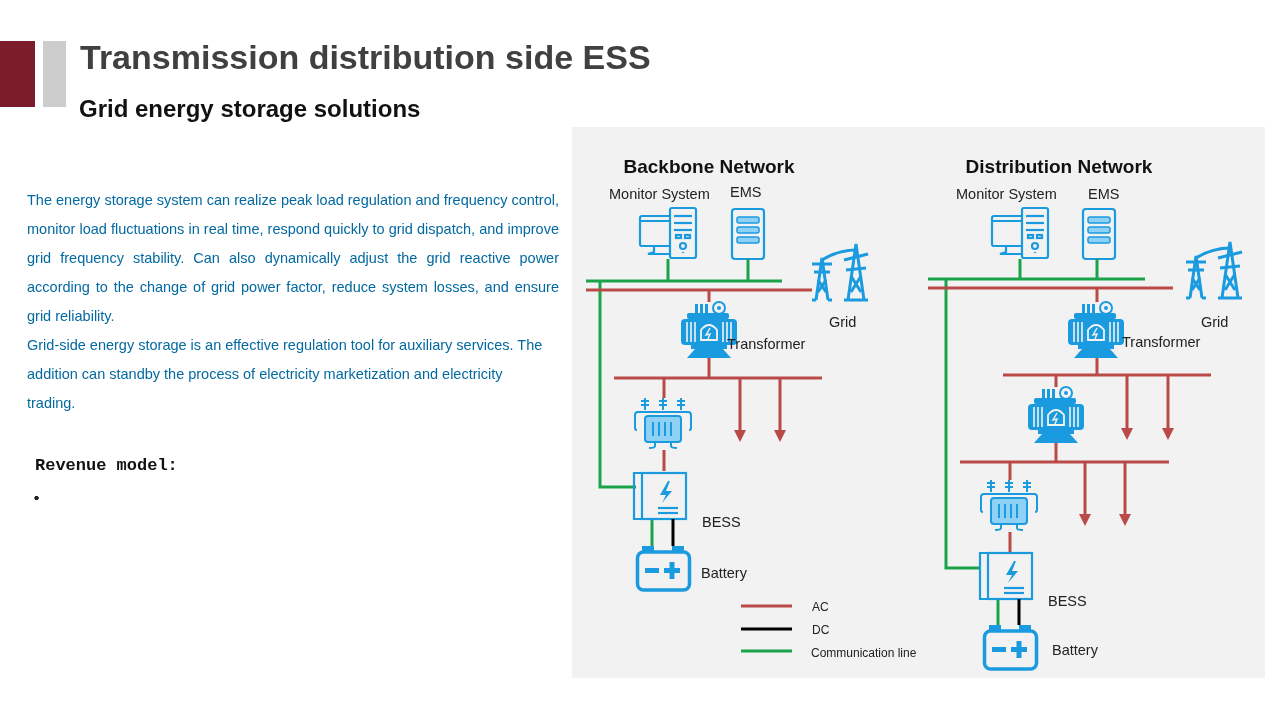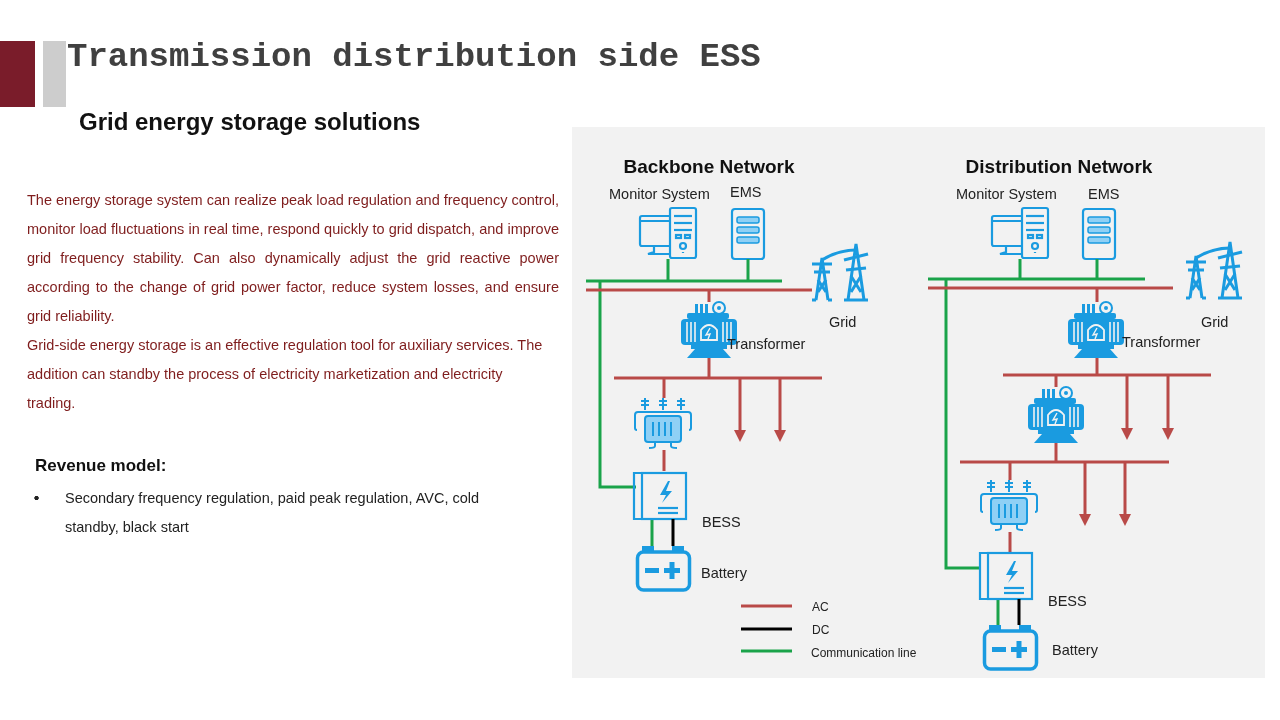--- a/index.html
+++ b/index.html
@@ -1,24 +1,24 @@
 <!DOCTYPE html>
 <html><head>
 <meta charset="utf-8">
 <style>
   html,body{margin:0;padding:0;}
   body{width:1280px;height:720px;position:relative;background:#ffffff;overflow:hidden;font-family:"Liberation Sans",sans-serif;color:#1a1a1a;}
   .bar-red{position:absolute;left:0;top:41px;width:35px;height:66px;background:#7a1c2a;}
   .bar-gray{position:absolute;left:43px;top:41px;width:23px;height:66px;background:#cdcdcd;}
-  .title{position:absolute;left:67px;top:38px;font-size:34px;font-weight:bold;color:#404040;white-space:nowrap;letter-spacing:0px;font-family:Liberation Mono, monospace;}
-  .subtitle{position:absolute;left:79px;top:108px;font-size:24px;font-weight:bold;color:#111;white-space:nowrap;}
-  .desc{position:absolute;left:27px;top:186px;width:532px;font-size:14.5px;line-height:29px;color:#7f1d1d;}
+  .title{position:absolute;left:80px;top:38px;font-size:34px;font-weight:bold;color:#404040;white-space:nowrap;letter-spacing:0px;}
+  .subtitle{position:absolute;left:79px;top:95px;font-size:24px;font-weight:bold;color:#111;white-space:nowrap;}
+  .desc{position:absolute;left:27px;top:186px;width:532px;font-size:14.5px;line-height:29px;color:#0369a1;}
   .desc p{margin:0;}
   .desc p.just{text-align:justify;text-align-last:left;}
-  .rev-title{position:absolute;left:35px;top:456px;font-size:17px;font-weight:bold;color:#111;}
+  .rev-title{position:absolute;left:35px;top:456px;font-size:17px;font-weight:bold;color:#111;font-family:Liberation Mono, monospace;}
   .rev-list{position:absolute;left:27px;top:484px;width:500px;margin:0;padding:0;list-style:none;font-size:14.5px;line-height:29px;color:#222;}
   .rev-list li{position:relative;padding-left:38px;}
   .rev-list li .bullet{position:absolute;left:7px;top:0;}
   .panel{position:absolute;left:572px;top:127px;width:693px;height:551px;background:#f2f2f2;}
   svg.diagram{position:absolute;left:0;top:0;width:1280px;height:720px;}
   svg text{font-family:"Liberation Sans",sans-serif;}
 </style>
 </head>
 <body>
 
@@ -29,21 +29,21 @@
 
 <div class="desc">
   <p class="just">The energy storage system can realize peak load regulation and frequency control, monitor load fluctuations in real time, respond quickly to grid dispatch, and improve grid frequency stability. Can also dynamically adjust the grid reactive power according to the change of grid power factor, reduce system losses, and ensure grid reliability.</p>
   <p style="width:525px;">Grid-side energy storage is an effective regulation tool for auxiliary services. The addition can standby the process of electricity marketization and electricity trading.</p>
 </div>
 
 <div class="rev-title">Revenue model:</div>
 <ul class="rev-list">
   <li><span class="bullet">•</span></li>
   <li><span class="bullet">•</span></li>
-  <li><span class="bullet">•</span><span>Secondary frequency regulation, paid peak regulation, AVC, cold standby, black start</span></li>
+  <li><span class="bullet">•</span></li>
 </ul>
 
 <div class="panel"></div>
 
 <svg class="diagram" viewBox="0 0 1280 720">
   <defs>
 
     <g id="pc-icon" fill="none" stroke="#1a9be0" stroke-width="2.2">
       <rect x="0" y="8" width="36" height="30" rx="2"></rect>
       <line x1="0" y1="13" x2="36" y2="13"></line>

